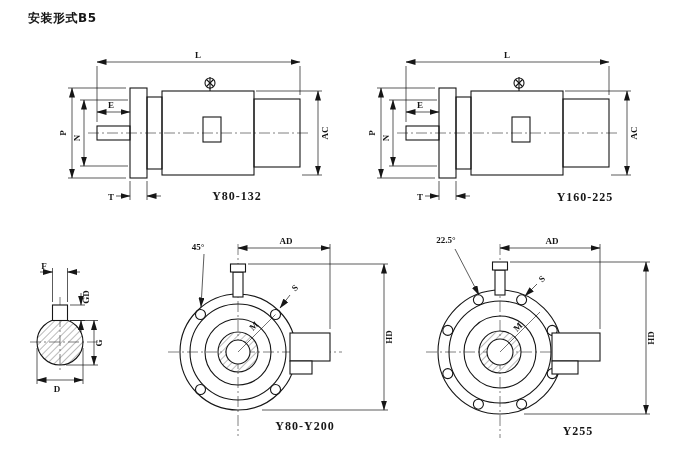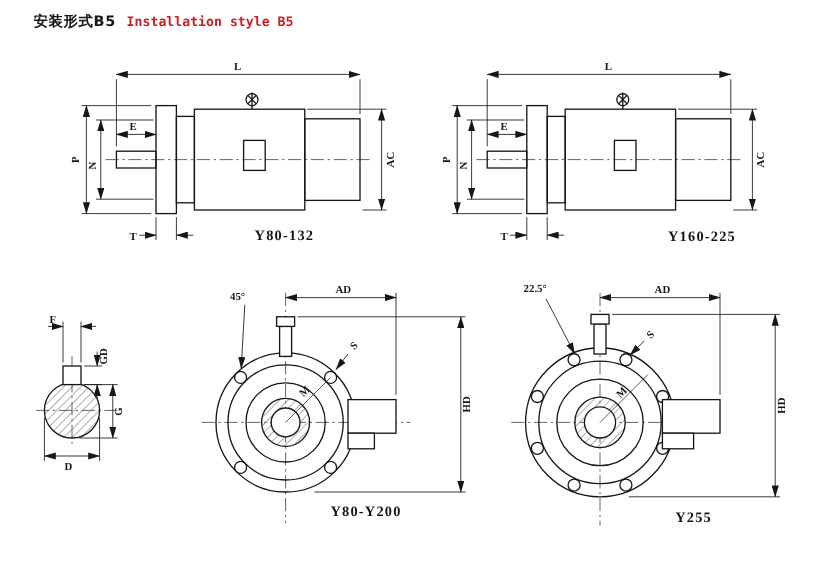--- a/index.html
+++ b/index.html
@@ -21,21 +21,20 @@
   .dt { font:700 9px "Liberation Serif", serif; text-anchor:middle; }
   .cap { font:700 12px "Liberation Serif", serif; letter-spacing:1px; text-anchor:middle; }
 </style>
 </head>
 <body>
 
 <div class="page">
 
   <div class="title-row">
     <span class="t-zh">安装形式B5</span>
-    <span class="t-en">Installation style B5</span>
   </div>
 
   <svg class="canvas" width="696" height="468" viewBox="0 0 696 468">
     <defs>
       <marker id="ar" viewBox="0 0 10 6" markerWidth="10" markerHeight="6" refX="9.5" refY="3" orient="auto-start-reverse" markerUnits="userSpaceOnUse">
         <path d="M0,0 L10,3 L0,6 Z" fill="#161616"></path>
       </marker>
       <pattern id="hatch" width="5" height="5" patternUnits="userSpaceOnUse" patternTransform="rotate(45)">
         <line x1="0" y1="0" x2="0" y2="5" stroke="#555" stroke-width="0.8"></line>
       </pattern>

